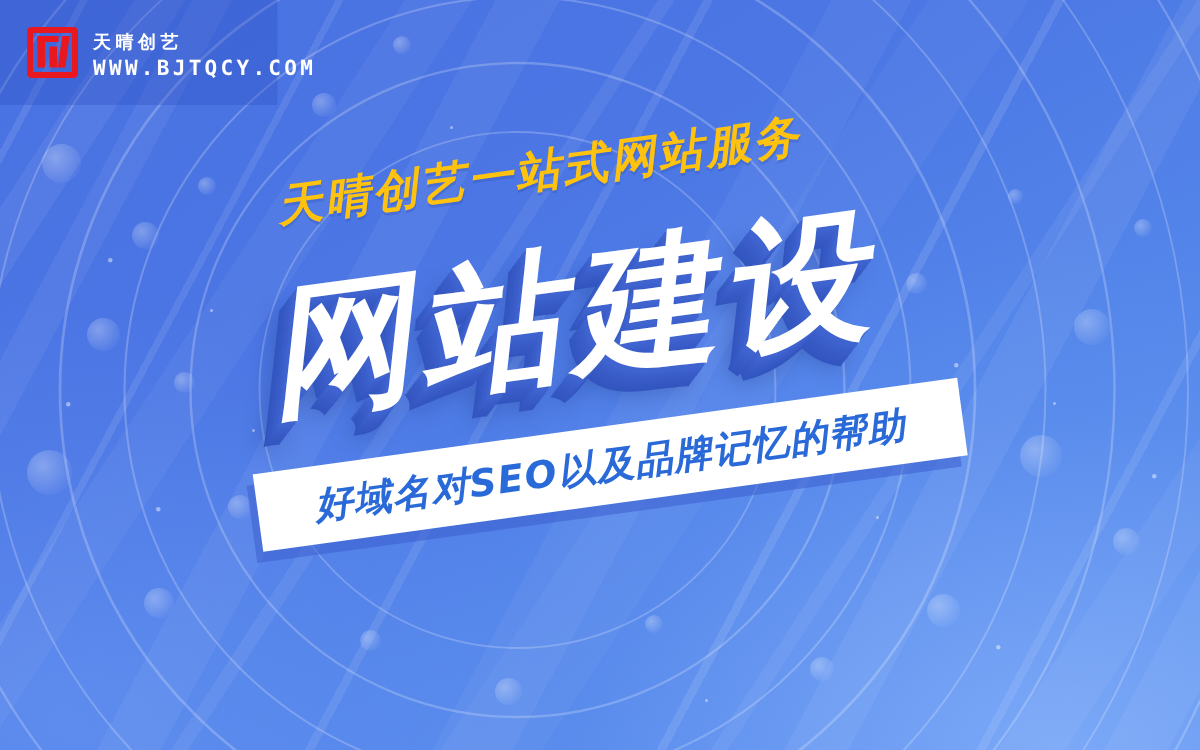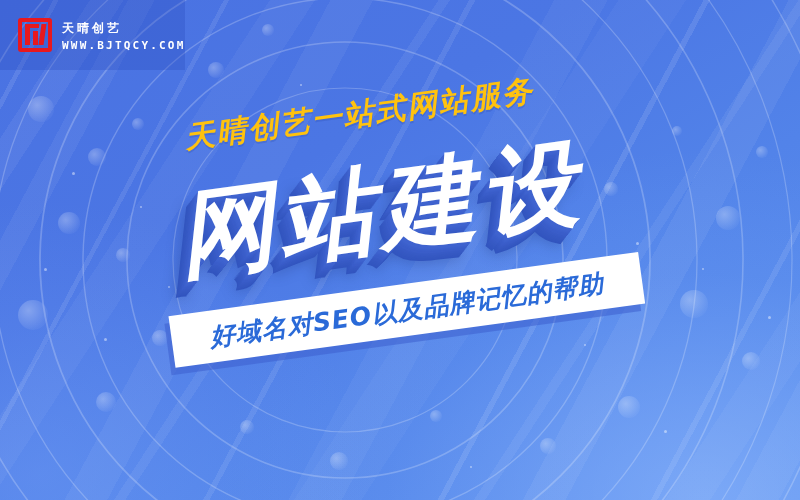--- a/index.html
+++ b/index.html
@@ -71,21 +71,21 @@
   #logo-mark .s1 { position:absolute; left:3px; top:2px; width:5px; height:21px; background:#e8181e; }
   #logo-mark .s2 { position:absolute; left:11px; top:9px; width:5px; height:14px; background:#e8181e; }
   #logo-mark .s3 { position:absolute; left:3px; top:2px; width:14px; height:4px; background:#e8181e; }
   #logo-mark .s4 { position:absolute; left:18px; top:2px; width:5px; height:21px; background:#e8181e; transform:skewX(-8deg); }
   #logo-text { margin-left:10px; }
   #logo-cn {
     color:#fff; font-size:12px; font-weight:bold; letter-spacing:3px;
     line-height:21px; font-family:"DejaVu Sans","Liberation Sans",sans-serif;
   }
   #logo-url {
-    color:#fff; font-size:11px; font-weight:bold; letter-spacing:2.2px;
+    color:#fff; font-size:14px; font-weight:bold; letter-spacing:2.2px;
     line-height:12px; margin-top:1px;
     font-family:"DejaVu Sans Mono","Liberation Mono",monospace;
   }
 
   
   #headline-block {
     position:absolute; left:0; top:0; width:800px; height:500px; z-index:8;
   }
 
   .tagline {

